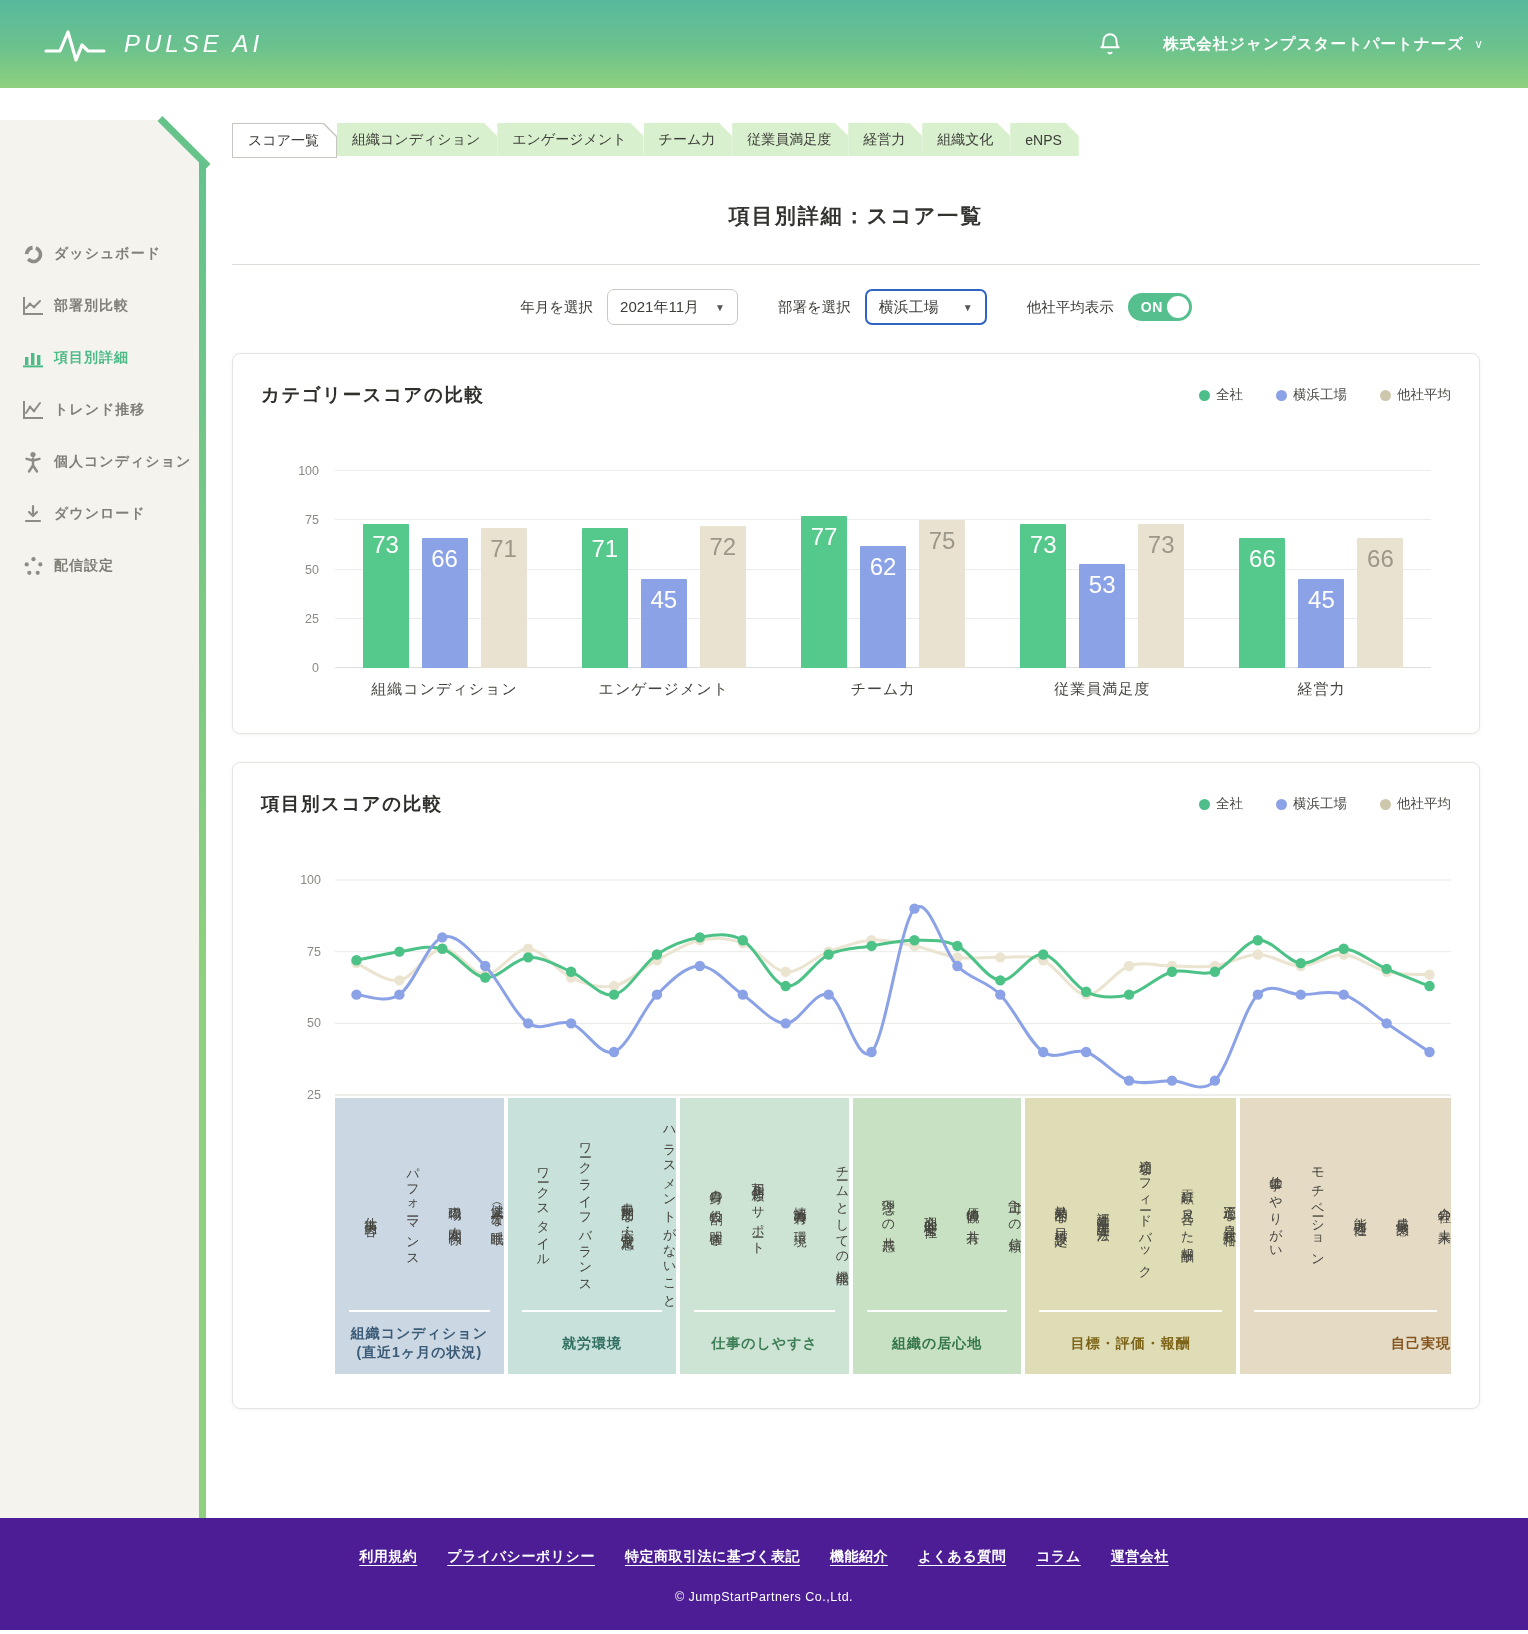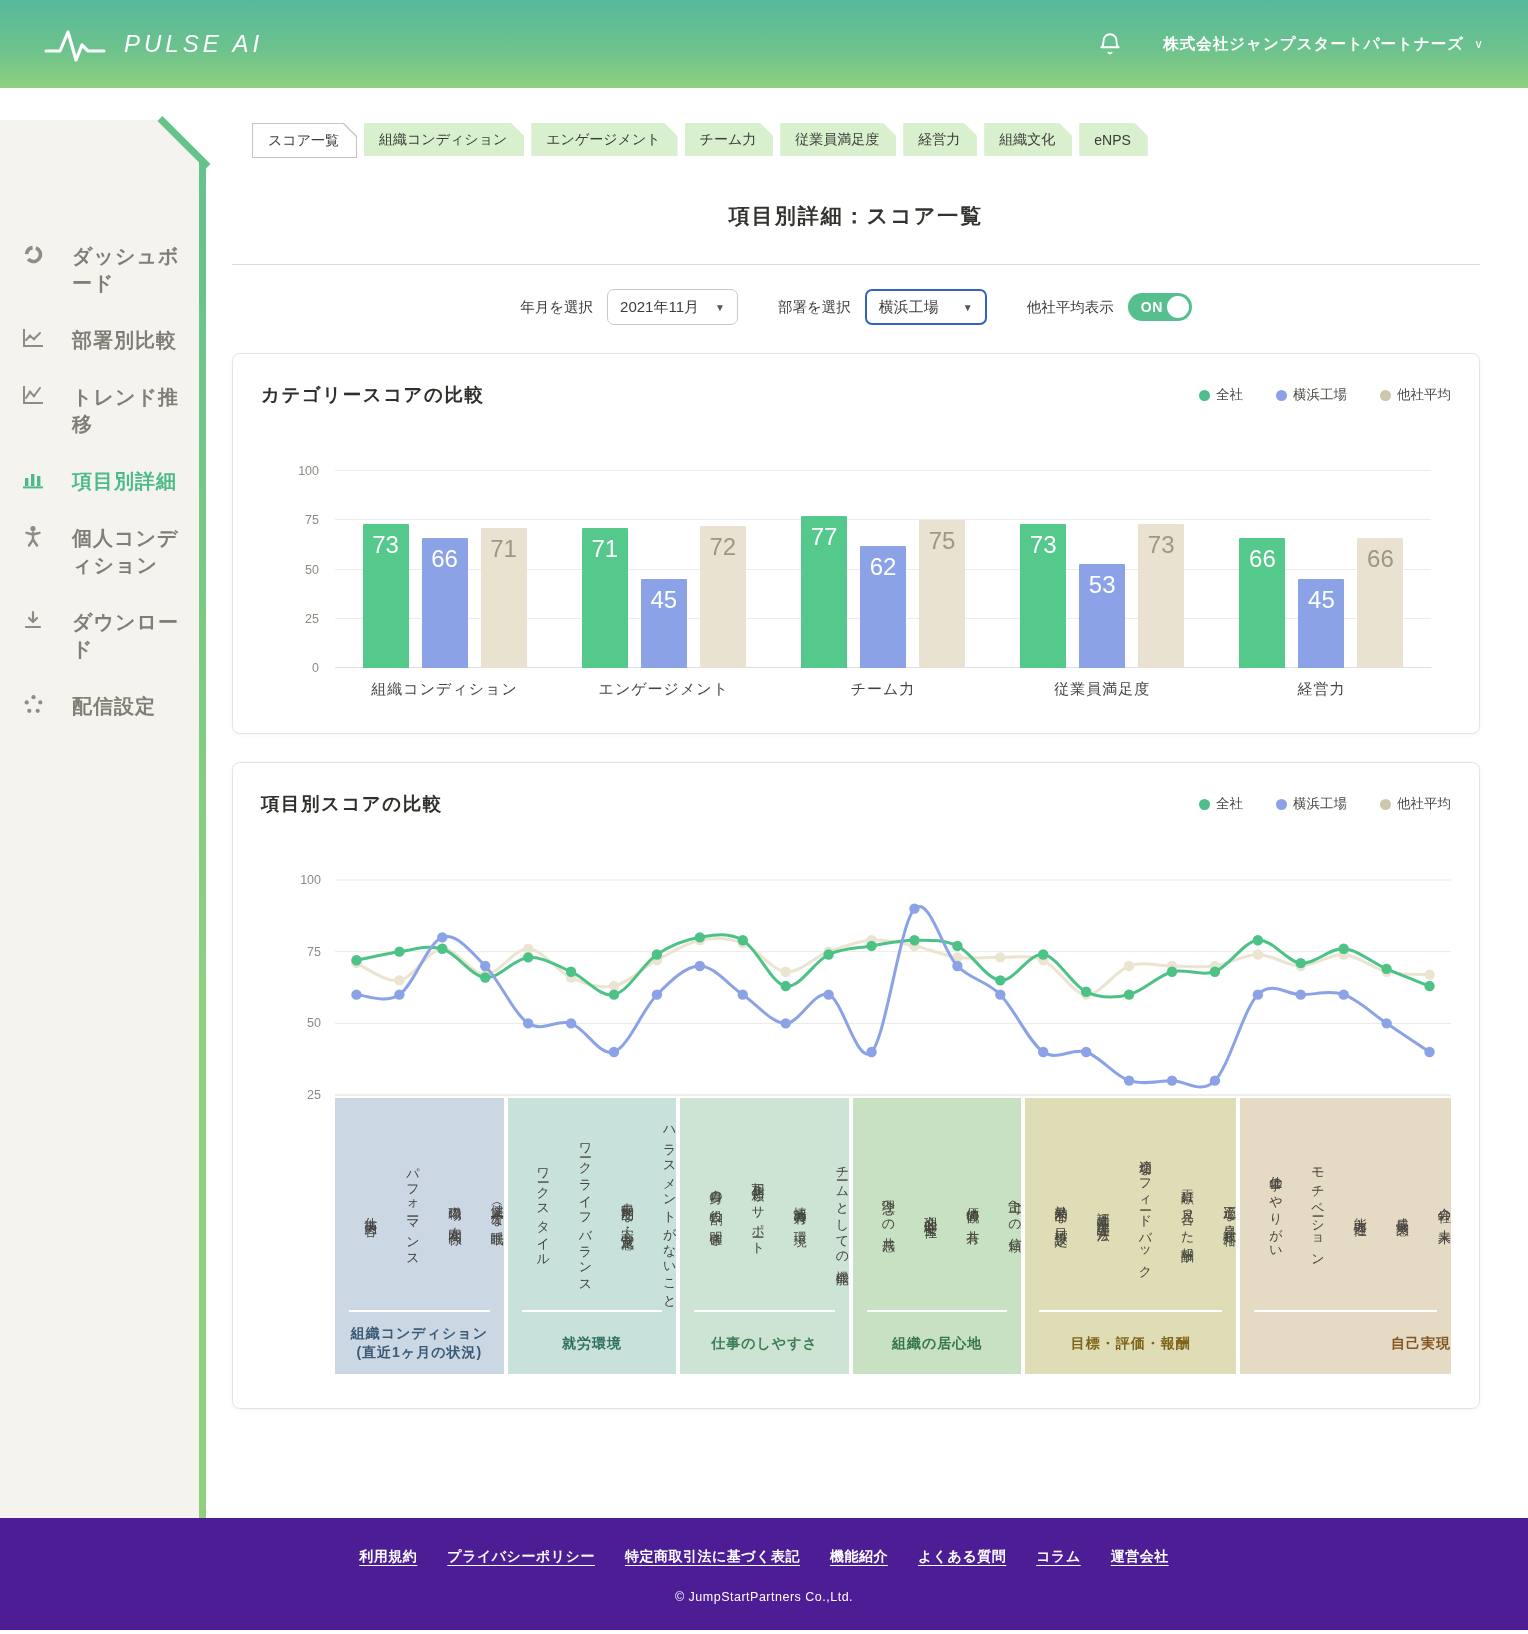--- a/index.html
+++ b/index.html
@@ -19,29 +19,29 @@
   
   .layout { display:flex; align-items:stretch; min-height:1430px; }
   aside { width:206px; position:relative; flex:none; }
   .side-bg { position:absolute; left:0; right:0; top:32px; bottom:0; background:#f4f3ee;
     clip-path:polygon(0 0, calc(100% - 44px) 0, 100% 44px, 100% 100%, 0 100%); }
   .side-accent-v { position:absolute; right:0; top:73px; bottom:0; width:7px;
     background:linear-gradient(180deg,#63c28c,#8ed07e 60%,#8ed07e); }
   .side-accent-d { position:absolute; left:184px; top:54px; width:68px; height:7px; margin-left:-34px; margin-top:-3px;
     background:#66c38a; transform:rotate(45deg); }
   .side-nav { position:relative; padding-top:140px; }
-  .side-item { display:flex; align-items:flex-start; gap:28px; padding:15px 10px 15px 22px; cursor:pointer;
-    color:#7f7f78; font-size:20px; font-weight:700; letter-spacing:1px; }
+  .side-item { display:flex; align-items:center; gap:10px; padding:15px 10px 15px 22px; cursor:pointer;
+    color:#7f7f78; font-size:14px; font-weight:700; letter-spacing:1px; }
   .side-item .icn { width:22px; height:22px; flex:none; display:flex; align-items:center; justify-content:center; }
   .side-item.active { color:#4cbb87; }
 
   main { flex:1; padding:0 96px 80px 26px; }
 
   
-  .tabs { display:flex; gap:7px; margin-top:35px;margin-left:20px; }
+  .tabs { display:flex; margin-top:35px; }
   .tab { height:33px; display:flex; align-items:center; padding:0 17px 0 15px; font-size:14px; cursor:pointer;
     clip-path:polygon(0 0, calc(100% - 13px) 0, 100% 13px, 100% 100%, 0 100%); background:#d8f0cd; color:#3c3c38; }
   .tab-active-wrap { padding:1px; background:#c6c6c0; clip-path:polygon(0 0, calc(100% - 13px) 0, 100% 13px, 100% 100%, 0 100%); cursor:pointer; }
   .tab-active-wrap .tab { background:#ffffff; font-weight:400; }
 
   
   .page-title { text-align:center; font-size:21px; font-weight:700; letter-spacing:2px; margin-top:44px; color:#33332f; }
   .title-rule { border:none; border-top:1px solid #ddddd8; margin-top:34px; }
   .filters { display:flex; align-items:center; justify-content:center; gap:14px; margin-top:24px; font-size:14.5px; }
   .filters .flabel { color:#3c3c38; margin-left:26px; }
@@ -139,41 +139,41 @@
           <span class="icn">
             <svg width="22" height="20" viewBox="0 0 22 20" fill="none" stroke="#8d8d86" stroke-width="2">
               <path d="M2 1v17h19"></path>
               <path d="M4 12l4-4 4 3 6-6" stroke-linecap="round" stroke-linejoin="round"></path>
               <circle cx="8" cy="8" r="1.4" fill="#8d8d86" stroke="none"></circle>
               <circle cx="12" cy="11" r="1.4" fill="#8d8d86" stroke="none"></circle>
             </svg>
           </span>
           <span>部署別比較</span>
         </div>
+        <div class="side-item active">
+          <span class="icn">
+            <svg width="21" height="20" viewBox="0 0 21 20">
+              <rect x="2" y="9" width="3.4" height="8" fill="#4cbb87"></rect>
+              <rect x="8" y="5" width="3.4" height="12" fill="#4cbb87"></rect>
+              <rect x="14" y="7" width="3.4" height="10" fill="#4cbb87"></rect>
+              <rect x="0" y="17.4" width="20" height="2" fill="#4cbb87"></rect>
+            </svg>
+          </span>
+          <span>項目別詳細</span>
+        </div>
         <div class="side-item">
           <span class="icn">
             <svg width="22" height="20" viewBox="0 0 22 20" fill="none" stroke="#8d8d86" stroke-width="2">
               <path d="M2 1v17h19"></path>
               <path d="M4 13l4-6 4 4 6-8" stroke-linecap="round" stroke-linejoin="round"></path>
               <circle cx="8" cy="7" r="1.4" fill="#8d8d86" stroke="none"></circle>
               <circle cx="12" cy="11" r="1.4" fill="#8d8d86" stroke="none"></circle>
             </svg>
           </span>
           <span>トレンド推移</span>
-        </div>
-        <div class="side-item active">
-          <span class="icn">
-            <svg width="21" height="20" viewBox="0 0 21 20">
-              <rect x="2" y="9" width="3.4" height="8" fill="#4cbb87"></rect>
-              <rect x="8" y="5" width="3.4" height="12" fill="#4cbb87"></rect>
-              <rect x="14" y="7" width="3.4" height="10" fill="#4cbb87"></rect>
-              <rect x="0" y="17.4" width="20" height="2" fill="#4cbb87"></rect>
-            </svg>
-          </span>
-          <span>項目別詳細</span>
         </div>
         <div class="side-item">
           <span class="icn">
             <svg width="20" height="22" viewBox="0 0 20 22" fill="none" stroke="#8d8d86" stroke-width="2.4" stroke-linecap="round">
               <circle cx="10" cy="3.6" r="2.6" fill="#8d8d86" stroke="none"></circle>
               <path d="M10 7.5v7"></path>
               <path d="M10 9.5L3.5 7.8M10 9.5l6.5-1.7"></path>
               <path d="M10 14.5L6 20.5M10 14.5l4 6"></path>
             </svg>
           </span>

